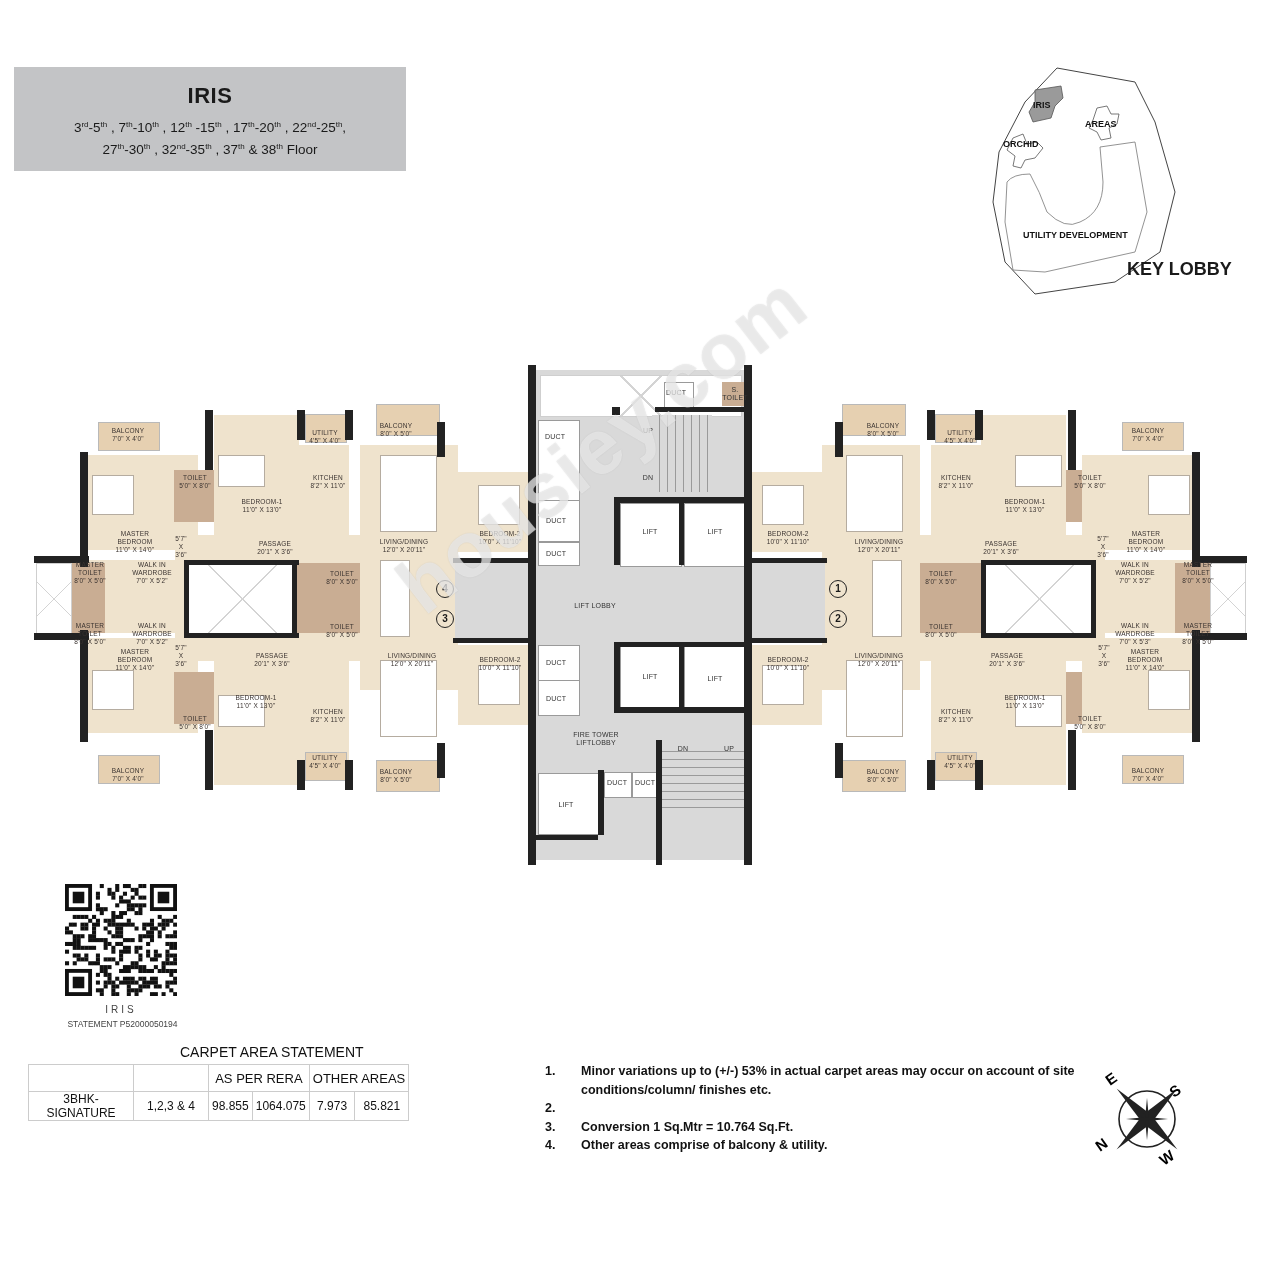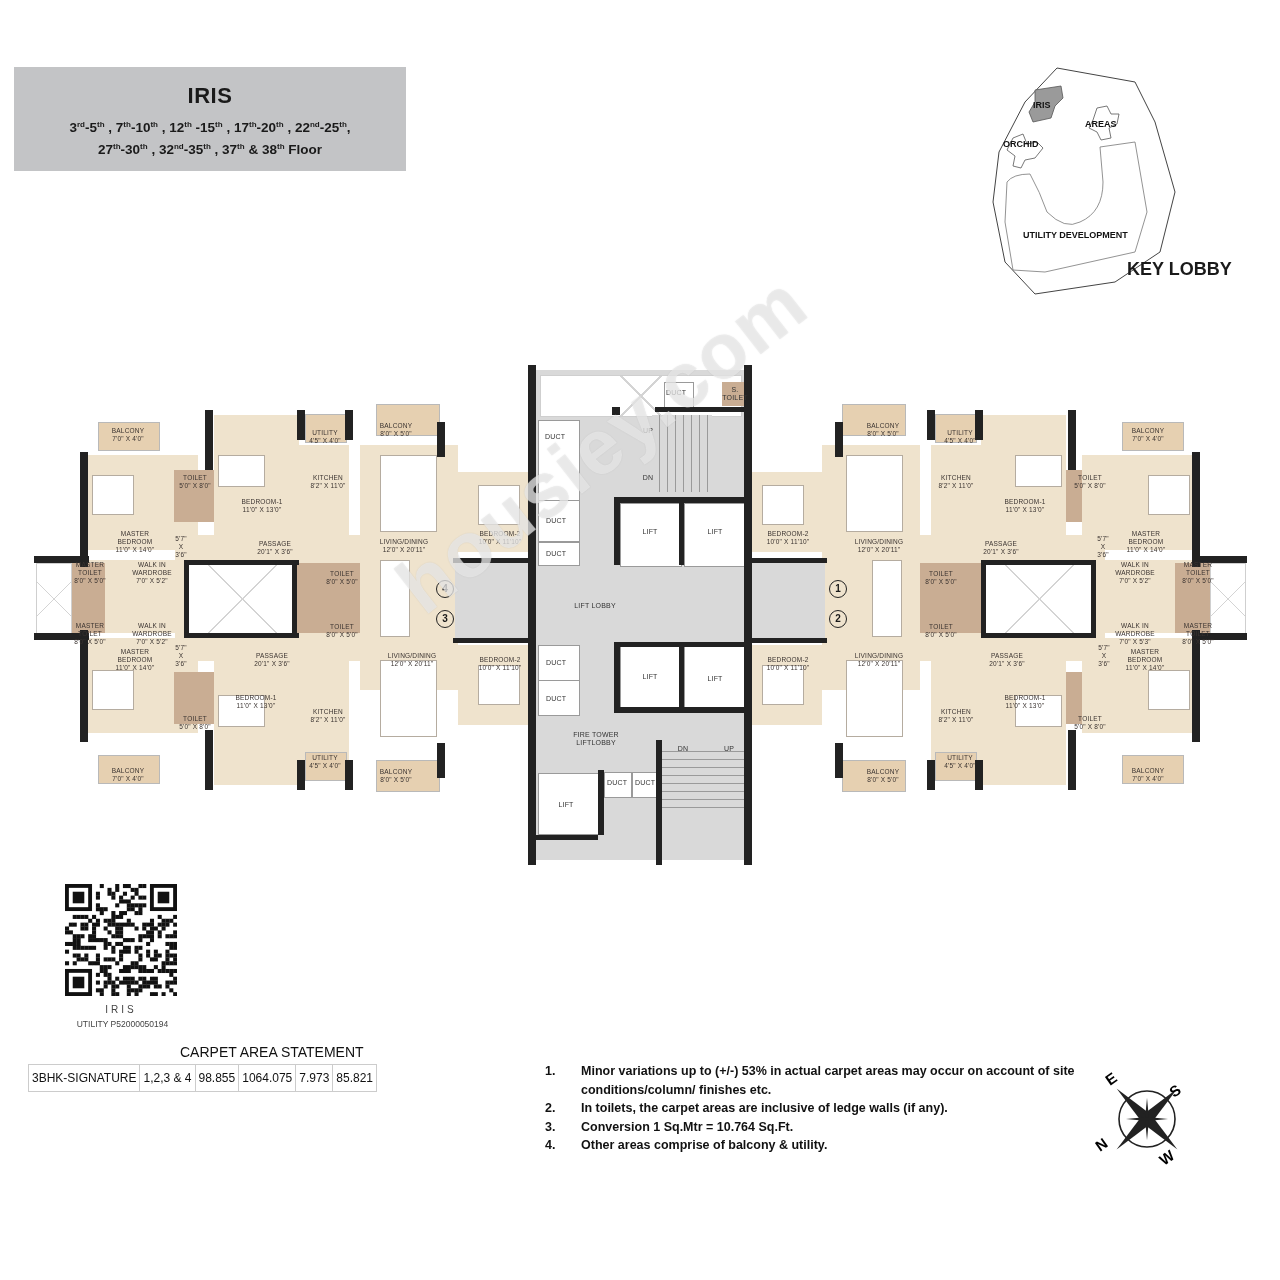--- a/index.html
+++ b/index.html
@@ -2,21 +2,21 @@
 <html><head>
 <meta charset="utf-8">
 <style>
   html, body { margin:0; padding:0; }
   body { width:1280px; height:1280px; background:#ffffff; position:relative; overflow:hidden;
          font-family:"Liberation Sans", sans-serif; color:#1a1a1a; }
   .abs { position:absolute; }
   
   #title-box { left:14px; top:67px; width:392px; height:104px; background:#c3c4c6; text-align:center; }
   #title-box .t { font-size:22px; font-weight:bold; margin-top:16px; letter-spacing:0.5px; }
-  #title-box .f { font-size:13.5px; font-weight:bold; line-height:19px; margin-top:6px; }
+  #title-box .f { font-size:13.5px; font-weight:normal; line-height:19px; margin-top:6px; }
   #title-box sup { font-size:8px; vertical-align:5px; }
   
   #keyplan { left:985px; top:62px; width:260px; height:240px; }
   #keyplan .klbl { position:absolute; font-size:9px; font-weight:bold; color:#111; }
   #keyplan-title { position:absolute; left:142px; top:197px; font-size:18px; font-weight:bold; }
   
   #plan { left:0; top:360px; width:1280px; height:510px; }
   .room { position:absolute; background:#efe3cd; }
   .room.wet { background:#c9ad93; }
   .room.bal { background:#e6d0b1; border:1px solid #b9b9b9; }
@@ -666,44 +666,49 @@
       <rect x="3.8620689655172415" y="3.8620689655172415" width="19.310344827586206" height="19.310344827586206" fill="#fff"></rect>
       <rect x="7.724137931034483" y="7.724137931034483" width="11.586206896551724" height="11.586206896551724" fill="#111"></rect>
       <rect x="84.96551724137932" y="0" width="27.03448275862069" height="27.03448275862069" fill="#111"></rect>
       <rect x="88.82758620689656" y="3.8620689655172415" width="19.310344827586206" height="19.310344827586206" fill="#fff"></rect>
       <rect x="92.6896551724138" y="7.724137931034483" width="11.586206896551724" height="11.586206896551724" fill="#111"></rect>
       <rect x="0" y="84.96551724137932" width="27.03448275862069" height="27.03448275862069" fill="#111"></rect>
       <rect x="3.8620689655172415" y="88.82758620689656" width="19.310344827586206" height="19.310344827586206" fill="#fff"></rect>
       <rect x="7.724137931034483" y="92.6896551724138" width="11.586206896551724" height="11.586206896551724" fill="#111"></rect>
     </svg></div>
 <div id="qr-label" class="abs">IRIS</div>
-<div id="qr-rera" class="abs">UTILITY P52000050194</div>
+<div id="qr-rera" class="abs">STATEMENT P52000050194</div>
 
 <div id="area-title" class="abs">CARPET AREA STATEMENT</div>
 <table id="area-table" class="abs">
   <tbody>
+      <tr>
+    <td style="width:98px"></td>
+    <td style="width:68px"></td>
+    <td colspan="2" style="font-size:13px">AS PER RERA</td>
+    <td colspan="2" style="font-size:13px">OTHER AREAS</td>
+  </tr>
   <tr>
     <td>3BHK-SIGNATURE</td>
     <td>1,2,3 &amp; 4</td>
     <td>98.855</td>
     <td>1064.075</td>
     <td>7.973</td>
     <td>85.821</td>
   </tr>
 </tbody>
   </table>
 
 <div id="notes" class="abs">
   <div class="row">
       <span class="num">1.</span>
       <span>Minor variations up to (+/-) 53% in actual carpet areas may occur on account of site conditions/column/ finishes etc.</span>
     </div>
   <div class="row">
       <span class="num">2.</span>
-      <span>In toilets, the carpet areas are inclusive of ledge walls (if any).</span>
     </div>
   <div class="row">
       <span class="num">3.</span>
       <span>Conversion 1 Sq.Mtr = 10.764 Sq.Ft.</span>
     </div>
   <div class="row">
       <span class="num">4.</span>
       <span>Other areas comprise of balcony &amp; utility.</span>
     </div>
 </div>

